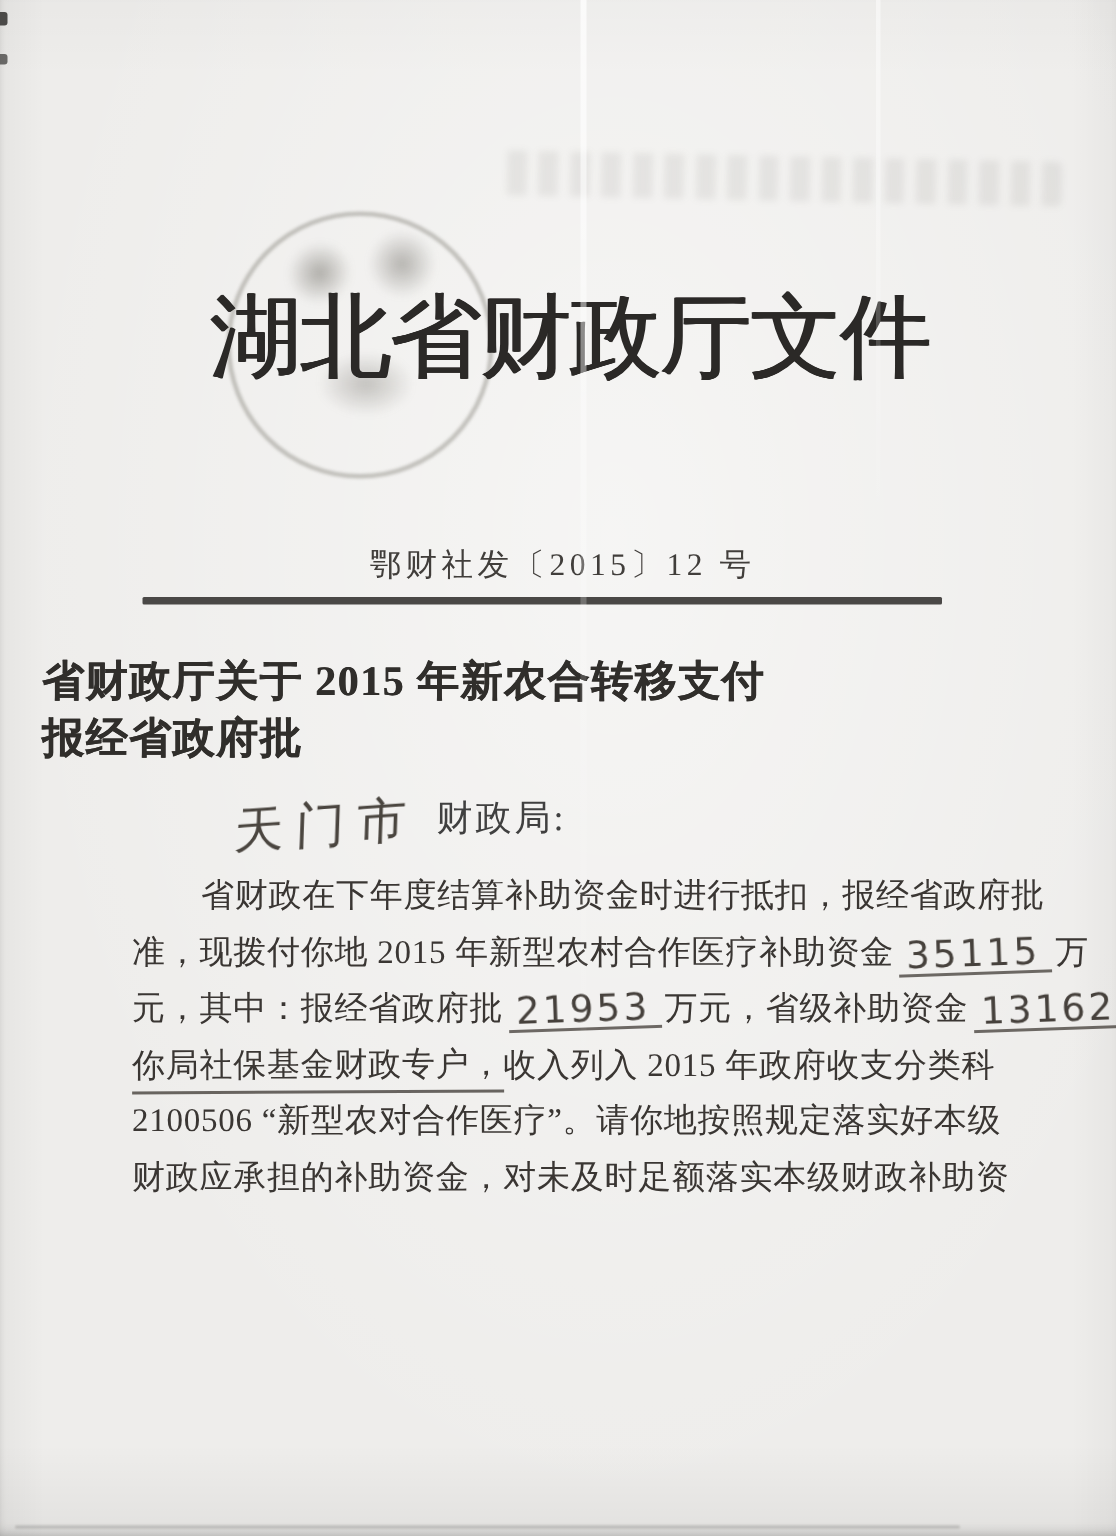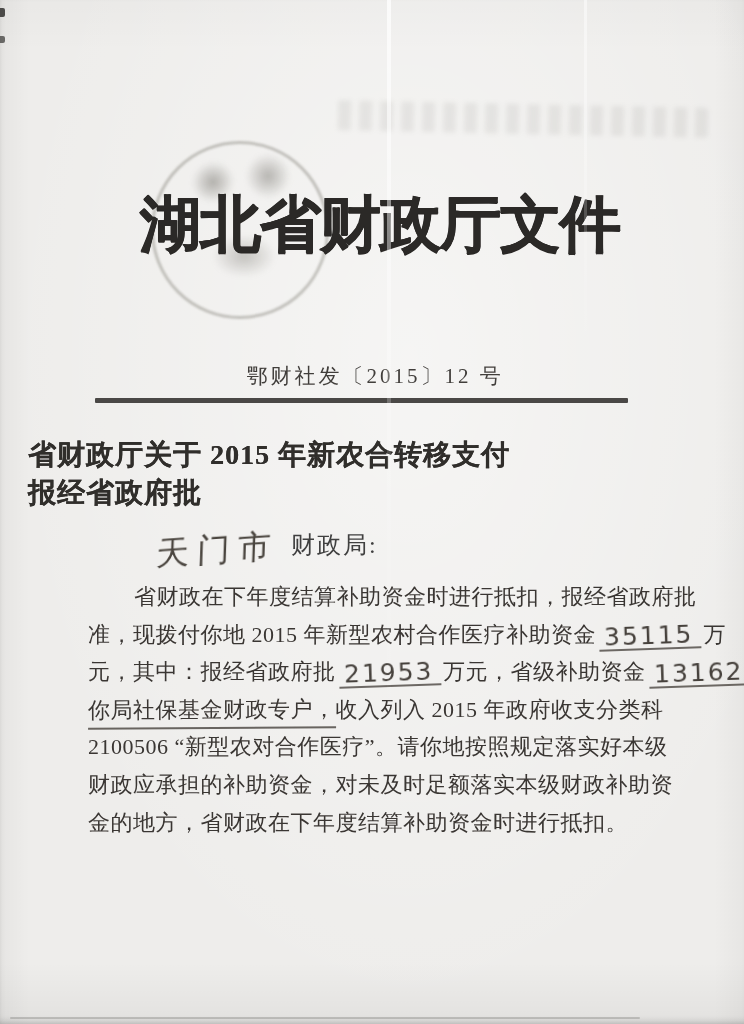--- a/index.html
+++ b/index.html
@@ -49,21 +49,21 @@
     background:radial-gradient(rgba(120,117,110,.55),rgba(120,117,110,0) 72%);transform:rotate(-24deg);}
   .seal .b2{left:92px;top:10px;width:44px;height:44px;
     background:radial-gradient(rgba(120,117,110,.50),rgba(120,117,110,0) 72%);transform:rotate(18deg);}
   .seal .b3{left:60px;top:92px;width:60px;height:40px;
     background:radial-gradient(rgba(125,122,115,.40),rgba(125,122,115,0) 75%);}
 
   .doc-title{
     position:absolute;top:184px;left:0;width:100%;margin:0;
     padding-left:16px;box-sizing:border-box;
     text-align:center;
-    font-size:61px;font-weight:700;letter-spacing:-1px;
+    font-size:61px;font-weight:400;letter-spacing:-1px;
     color:#2b2927;
     text-shadow:.6px 0 0 currentColor,-.6px 0 0 currentColor,0 .5px 0 currentColor;
     filter:blur(.2px);
   }
   .doc-number{
     position:absolute;top:362px;left:0;width:100%;
     padding-left:6px;box-sizing:border-box;
     text-align:center;font-size:21px;letter-spacing:3px;color:#413e3b;
   }
   .rule{position:absolute;top:398px;left:95px;width:533px;height:5px;background:#4a4846;border-radius:1px;}
@@ -144,19 +144,18 @@
     <span class="hand-recipient">天门市</span><span class="printed">财政局:</span>
   </div>
 
   <div class="body-text" id="body-lines">
       <div class="line indent"><span class="seg-print">省财政在下年度结算补助资金时进行抵扣，报经省政府批</span></div>
       <div class="line"><span class="seg-print">准，现拨付你地 2015 年新型农村合作医疗补助资金</span><span class="seg-hand-blank">35115</span><span class="seg-print">万</span></div>
       <div class="line"><span class="seg-print">元，其中：报经省政府批</span><span class="seg-hand-blank">21953</span><span class="seg-print">万元，省级补助资金</span><span class="seg-hand-blank">13162</span></div>
       <div class="line"><span class="seg-print-underlined">你局社保基金财政专户，</span><span class="seg-print">收入列入 2015 年政府收支分类科</span></div>
       <div class="line"><span class="seg-print">2100506 “新型农对合作医疗”。请你地按照规定落实好本级</span></div>
       <div class="line"><span class="seg-print">财政应承担的补助资金，对未及时足额落实本级财政补助资</span></div>
-      <div class="line"><span class="seg-print">金的地方，省财政在下年度结算补助资金时进行抵扣。</span></div>
     </div>
 
   <div class="crease c1"></div>
   <div class="crease c2"></div>
   <div class="bottom-line"></div>
 </div>
 
 </body></html>

